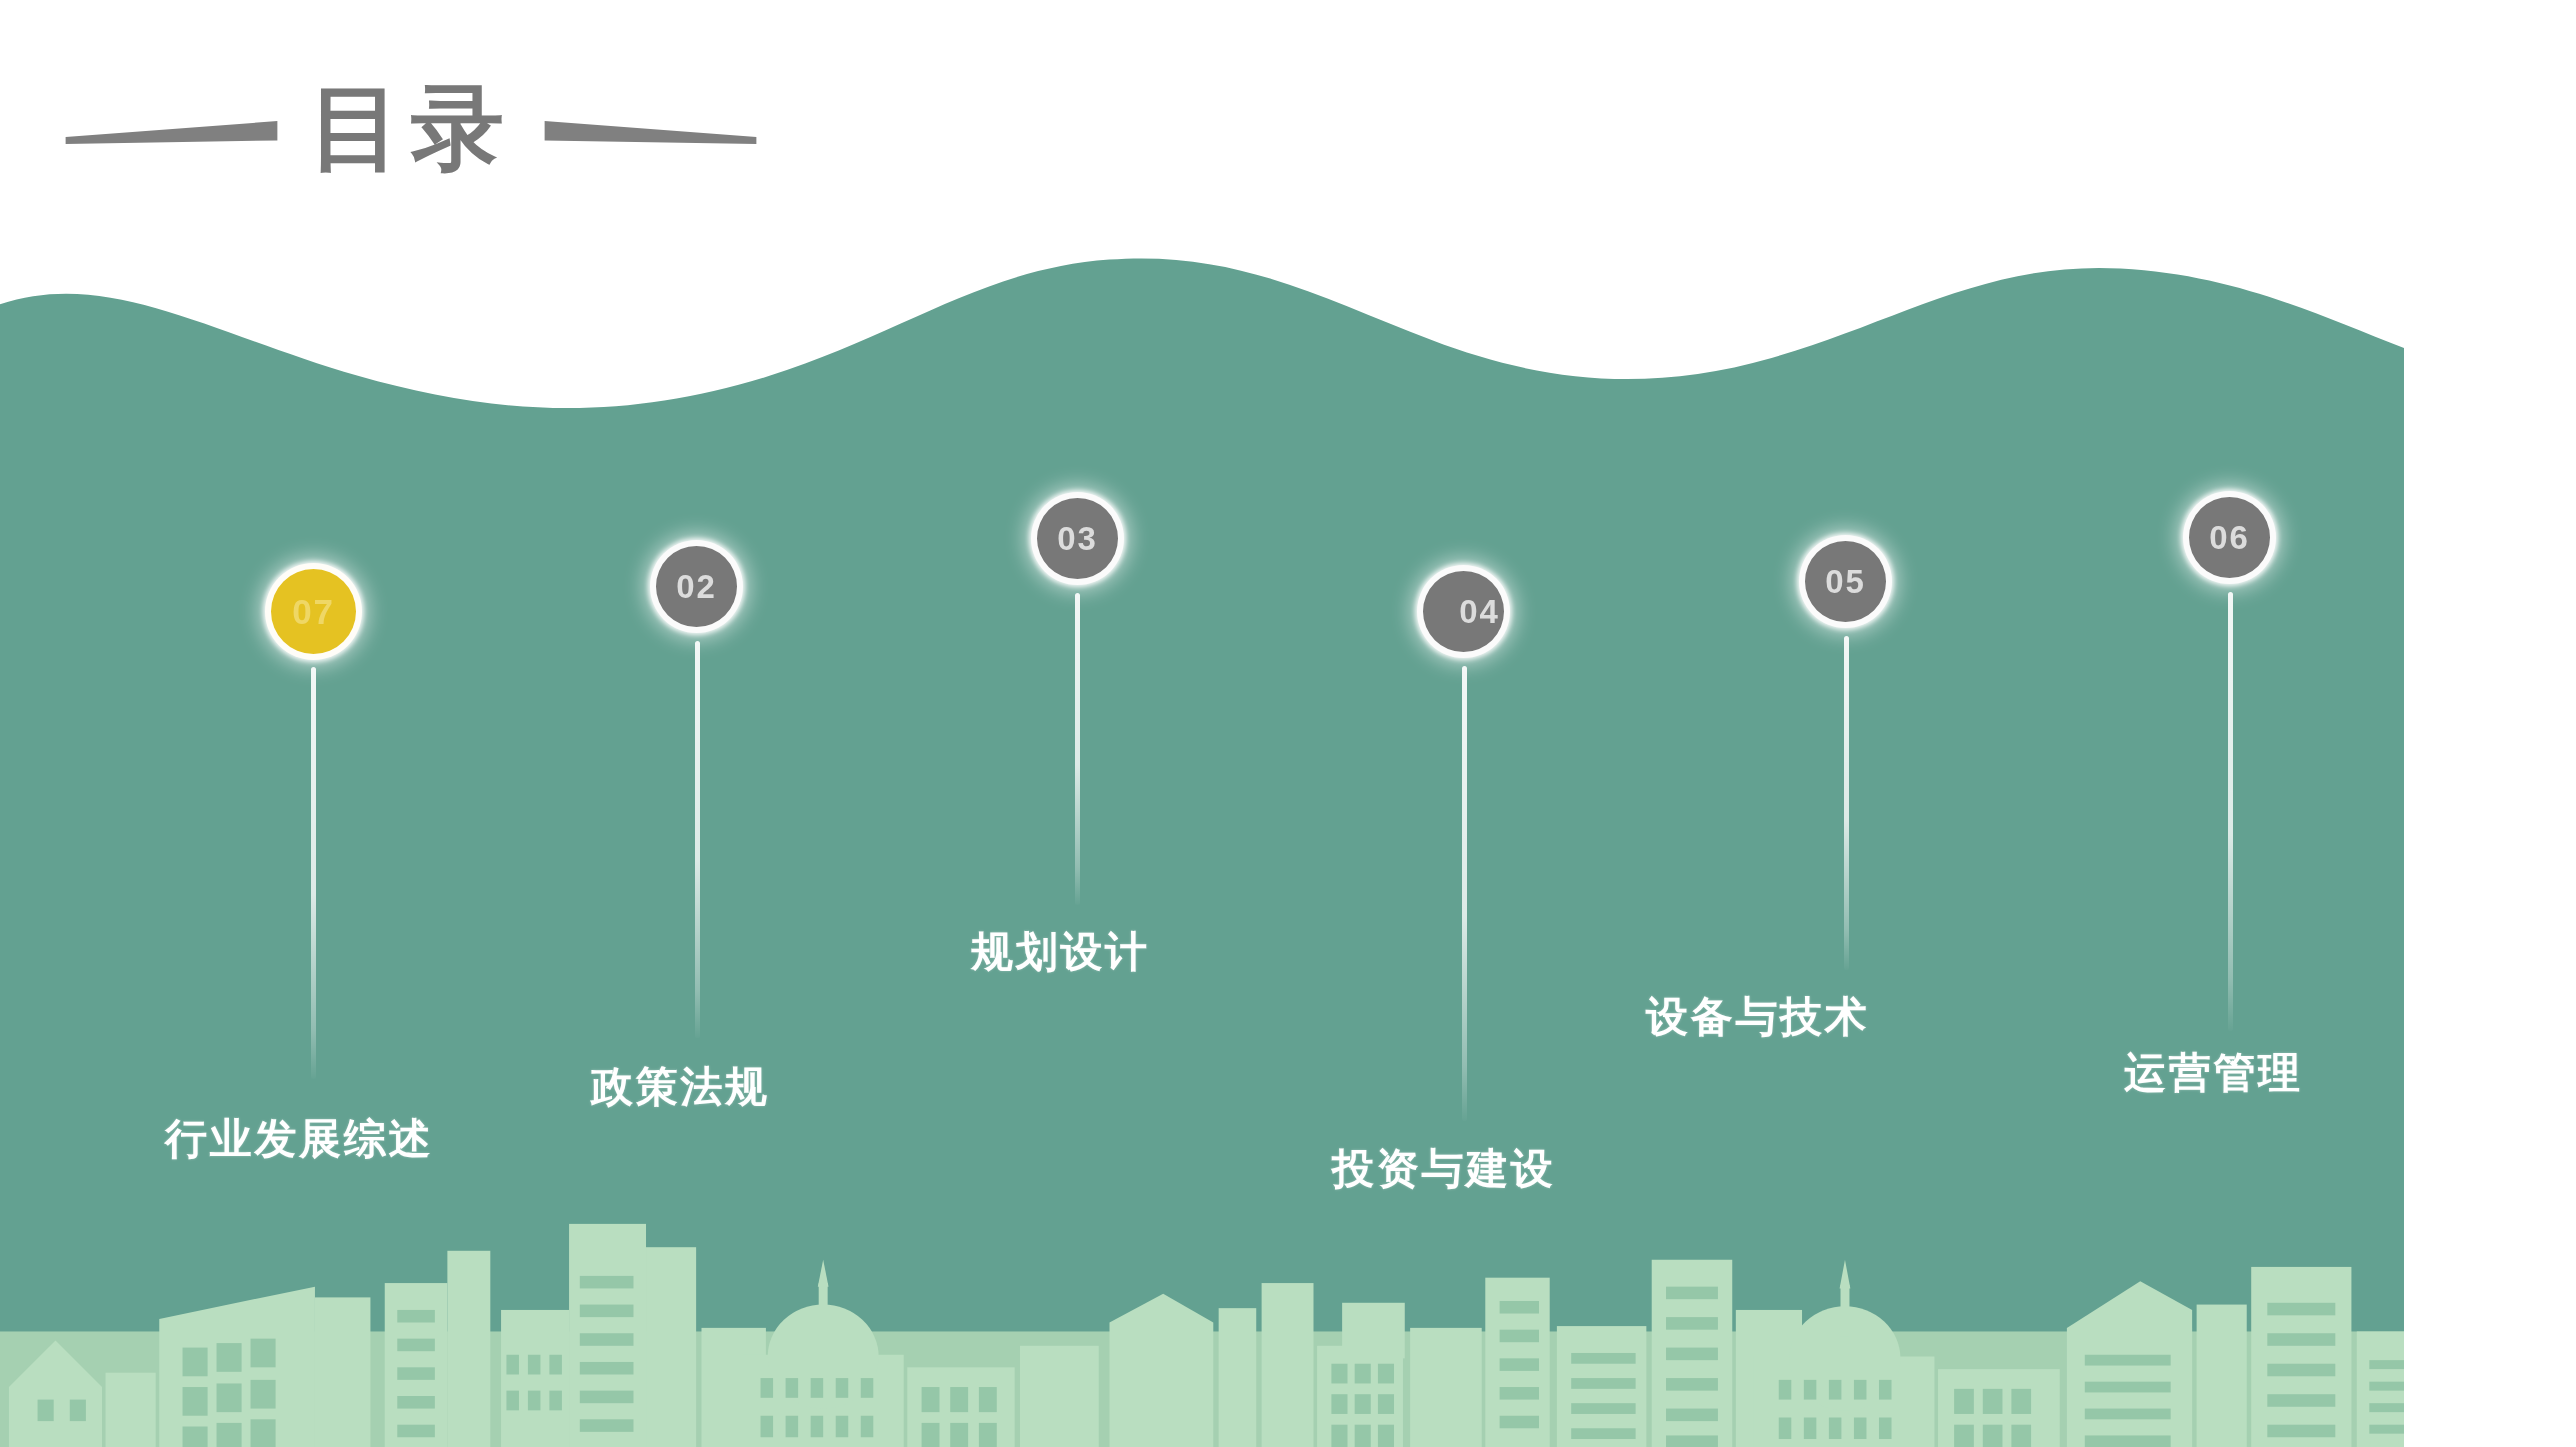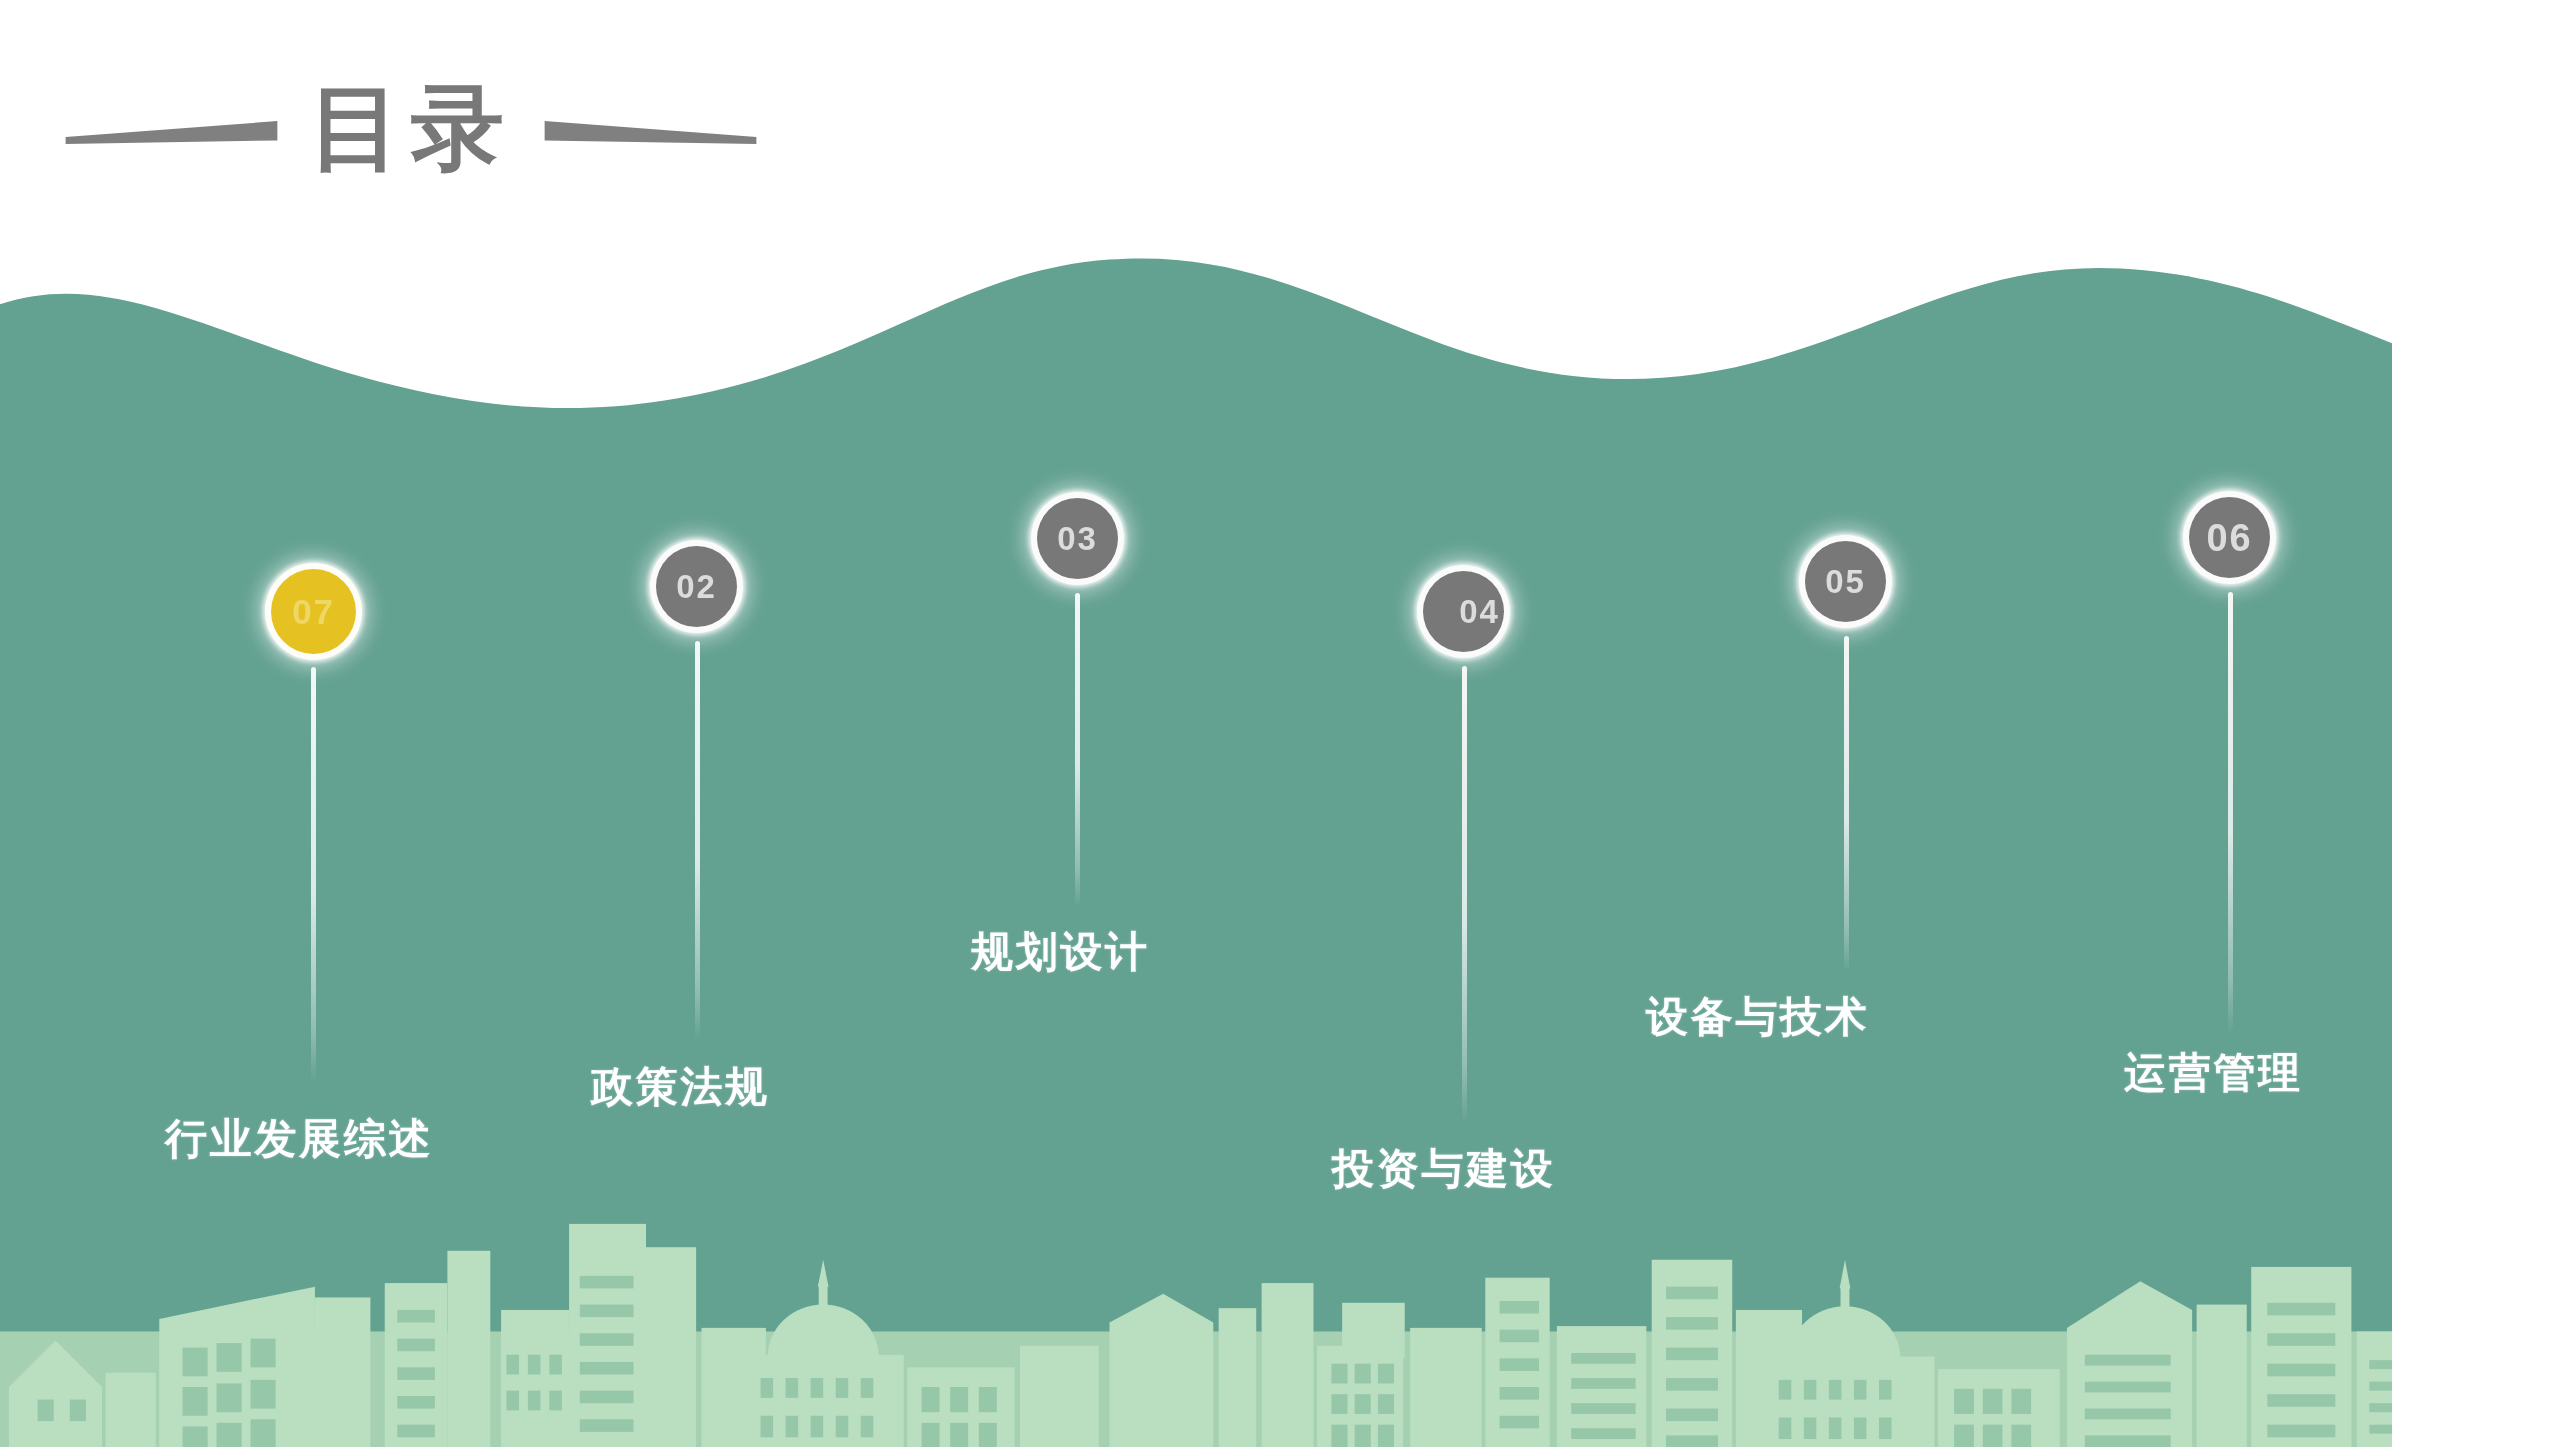--- a/index.html
+++ b/index.html
@@ -9,20 +9,21 @@
     background:#ffffff;
     font-family:"Liberation Sans","DejaVu Sans",sans-serif;
     overflow:hidden;
     position:relative;
   }
   #slide{
     position:absolute;inset:0;
     width:2392px;height:1448px;
     overflow:hidden;
     background:#ffffff;
+    padding-left:12px;
   }
 
   
   .header{
     position:absolute;
     left:64px;top:82px;
     display:flex;align-items:center;gap:0px;
     z-index:40;
   }
   .rule{
@@ -346,20 +347,20 @@
       <div class="item">
         <div class="stem" style="left: 1844px; top: 636px; height: 334px;"></div>
         <div class="bubble gray" style="width: 93px; height: 93px; left: 1799px; top: 535px;">
           <span class="num" style="font-size: 33px;">05</span>
         </div>
         <div class="label" style="left: 1646px; top: 996px;">设备与技术</div>
       </div>
       <div class="item">
         <div class="stem" style="left: 2228px; top: 592px; height: 439px;"></div>
         <div class="bubble gray" style="width: 93px; height: 93px; left: 2183px; top: 491px;">
-          <span class="num" style="font-size: 38px;">06</span>
+          <span class="num" style="font-size: 33px;">06</span>
         </div>
         <div class="label" style="left: 2124px; top: 1034px; margin-top: 18px;">运营管理</div>
       </div>
     </div>
 
 </div>
 
 
 </body></html>

